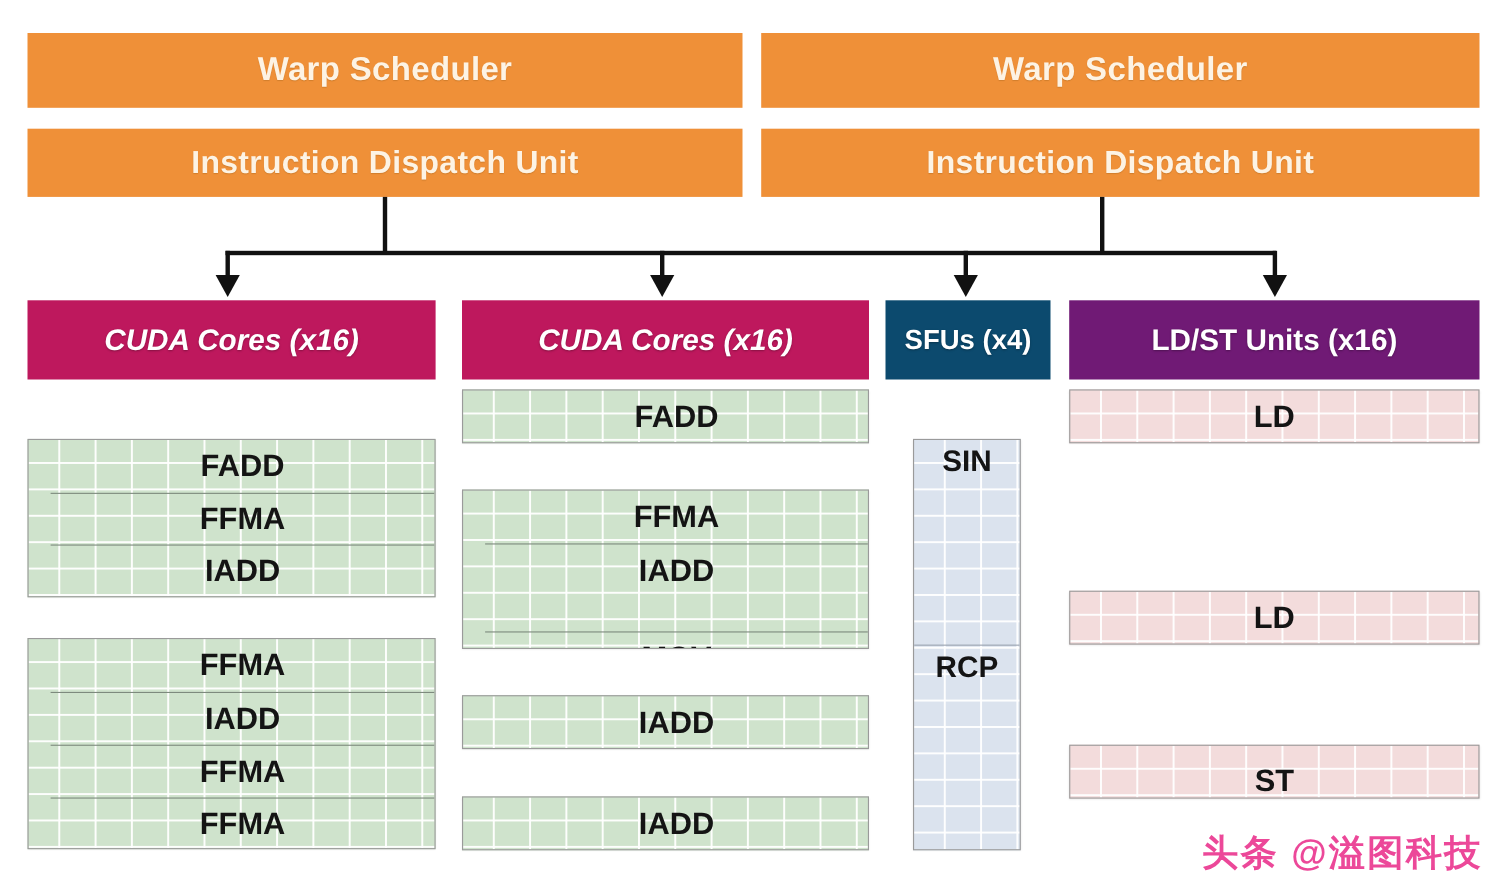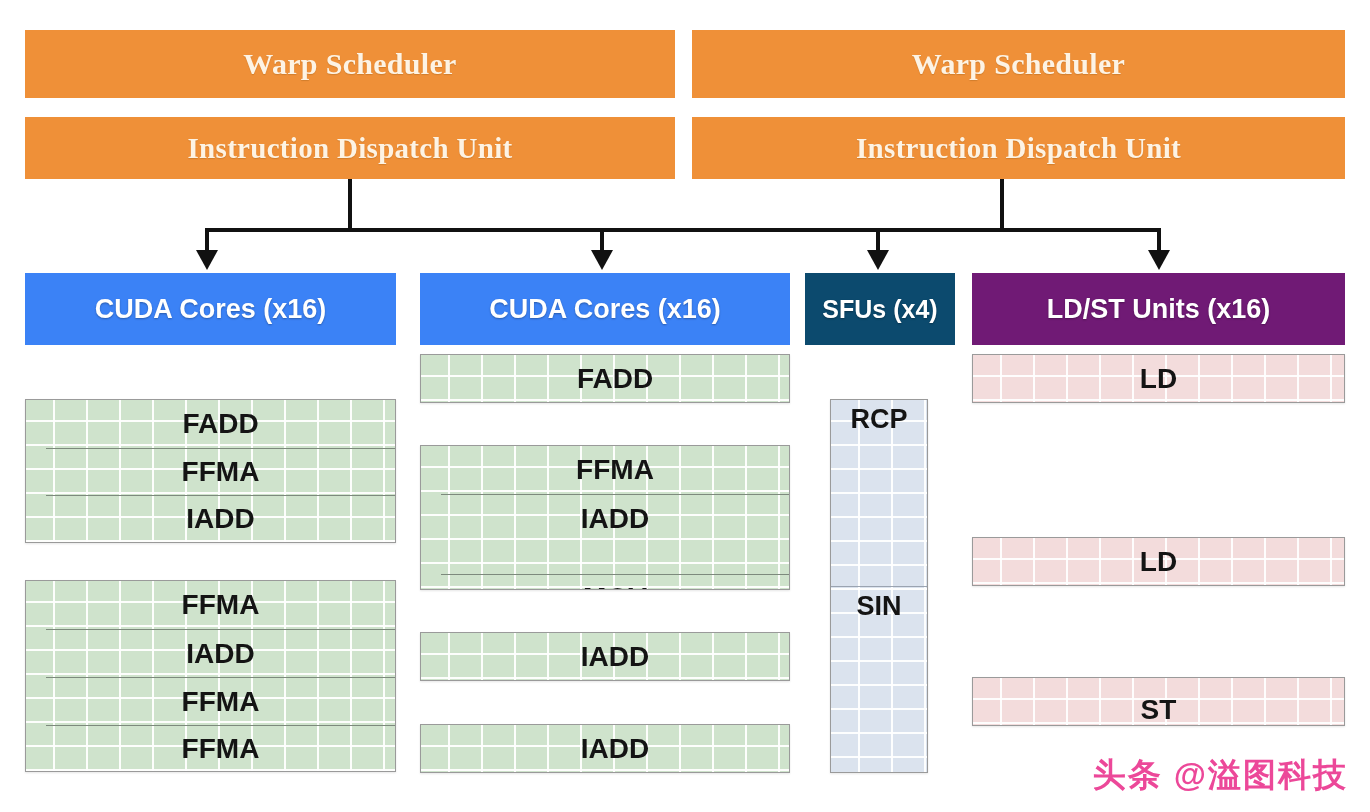--- a/index.html
+++ b/index.html
@@ -27,21 +27,20 @@
     position: absolute;
     background: #ef9038;
     color: #fdf3e4;
     font-weight: bold;
     display: flex;
     align-items: center;
     justify-content: center;
     letter-spacing: 0.3px;
     text-shadow: 0 1px 1px rgba(120,70,10,0.25);
     box-shadow: 0 0 0 1px rgba(255,255,255,0.85);
-    font-family: Liberation Serif, serif;
   }
   .sched-warp   { font-size: 30px; height: 68px; }
   .sched-idu    { font-size: 29px; height: 62px; }
 
   #warp-left  { left: 25px;  top: 30px;  width: 650px; }
   #idu-left   { left: 25px;  top: 117px; width: 650px; }
   #warp-right { left: 692px; top: 30px;  width: 653px; }
   #idu-right  { left: 692px; top: 117px; width: 653px; }
 
   
@@ -64,21 +63,21 @@
     height: 72px;
     display: flex;
     align-items: center;
     justify-content: center;
     color: #ffffff;
     font-weight: bold;
     font-size: 27px;
     box-shadow: 0 0 0 2px rgba(255,255,255,0.9);
     text-shadow: 0 1px 2px rgba(0,0,0,0.30);
   }
-  .head-green { background: #3b82f6; }
+  .head-green { background: #be185d; font-style: italic; }
   .head-blue  { background: #0c4a6e; }
   .head-red   { background: #701a75; }
 
   #head-cuda1 { left: 25px;  width: 371px; }
   #head-cuda2 { left: 420px; width: 370px; }
   #head-sfu   { left: 805px; width: 150px; font-size: 25px; }
   #head-ldst  { left: 972px; width: 373px; }
 
   
   .ins-block {
@@ -216,22 +215,22 @@
 
   <div class="ins-block green" style="left:420px; top:632px; width:370px; height:49px;">
     <div class="ins-row" style="height:47px;">IADD</div>
   </div>
 
   <div class="ins-block green" style="left:420px; top:724px; width:370px; height:49px;">
     <div class="ins-row" style="height:47px;">IADD</div>
   </div>
 
   <div class="ins-block blue" style="left:830px; top:399px; width:98px; height:374px;">
+    <div class="sfu-cell" style="height:186px;">SIN</div>
     <div class="sfu-cell" style="height:186px;">RCP</div>
-    <div class="sfu-cell" style="height:186px;">SIN</div>
   </div>
 
   <div class="ins-block red" style="left:972px; top:354px; width:373px; height:49px;">
     <div class="ins-row" style="height:47px;">LD</div>
   </div>
 
   <div class="ins-block red" style="left:972px; top:537px; width:373px; height:49px;">
     <div class="ins-row" style="height:47px;">LD</div>
   </div>
 

